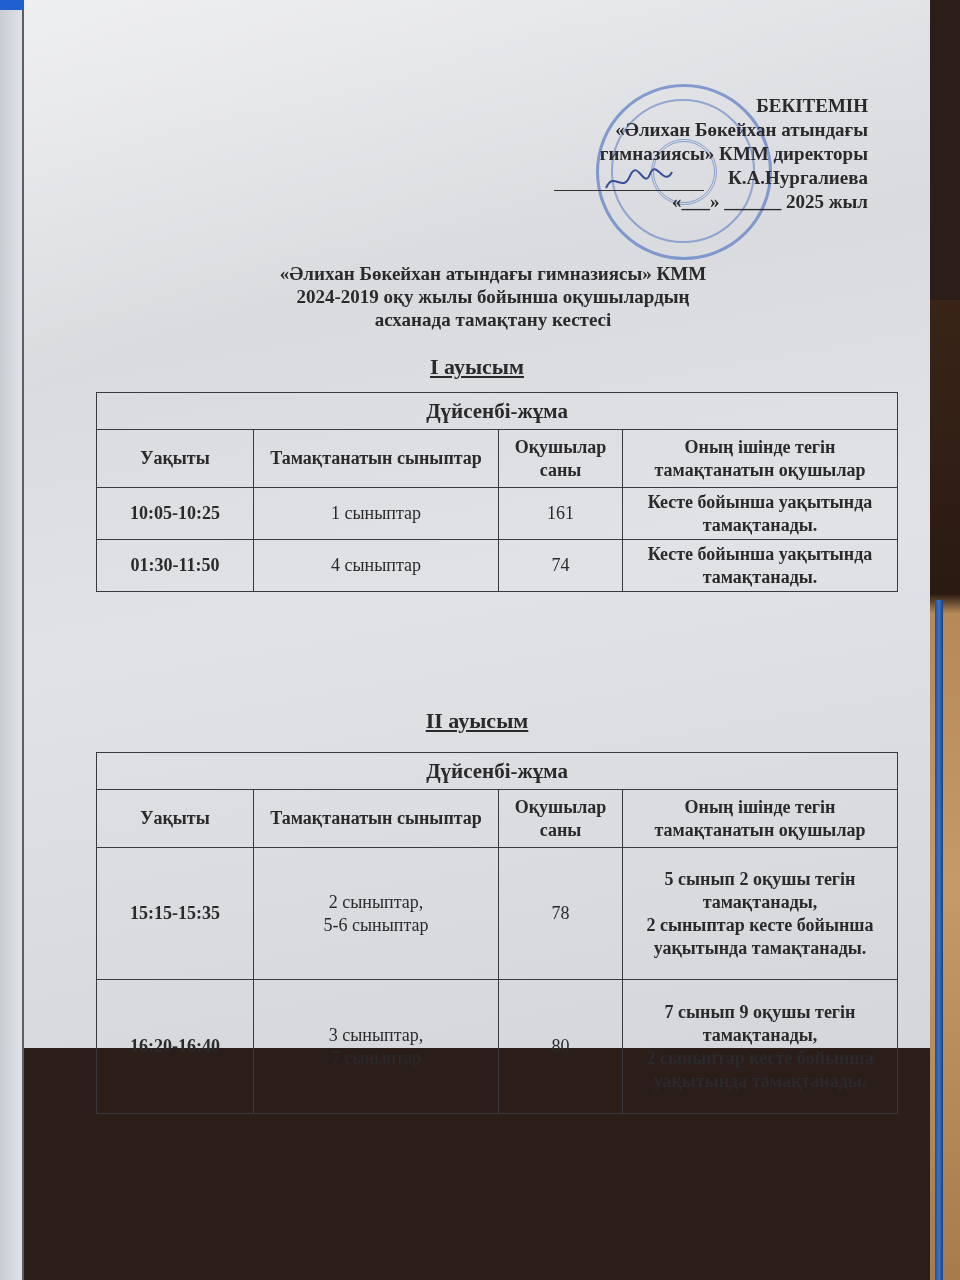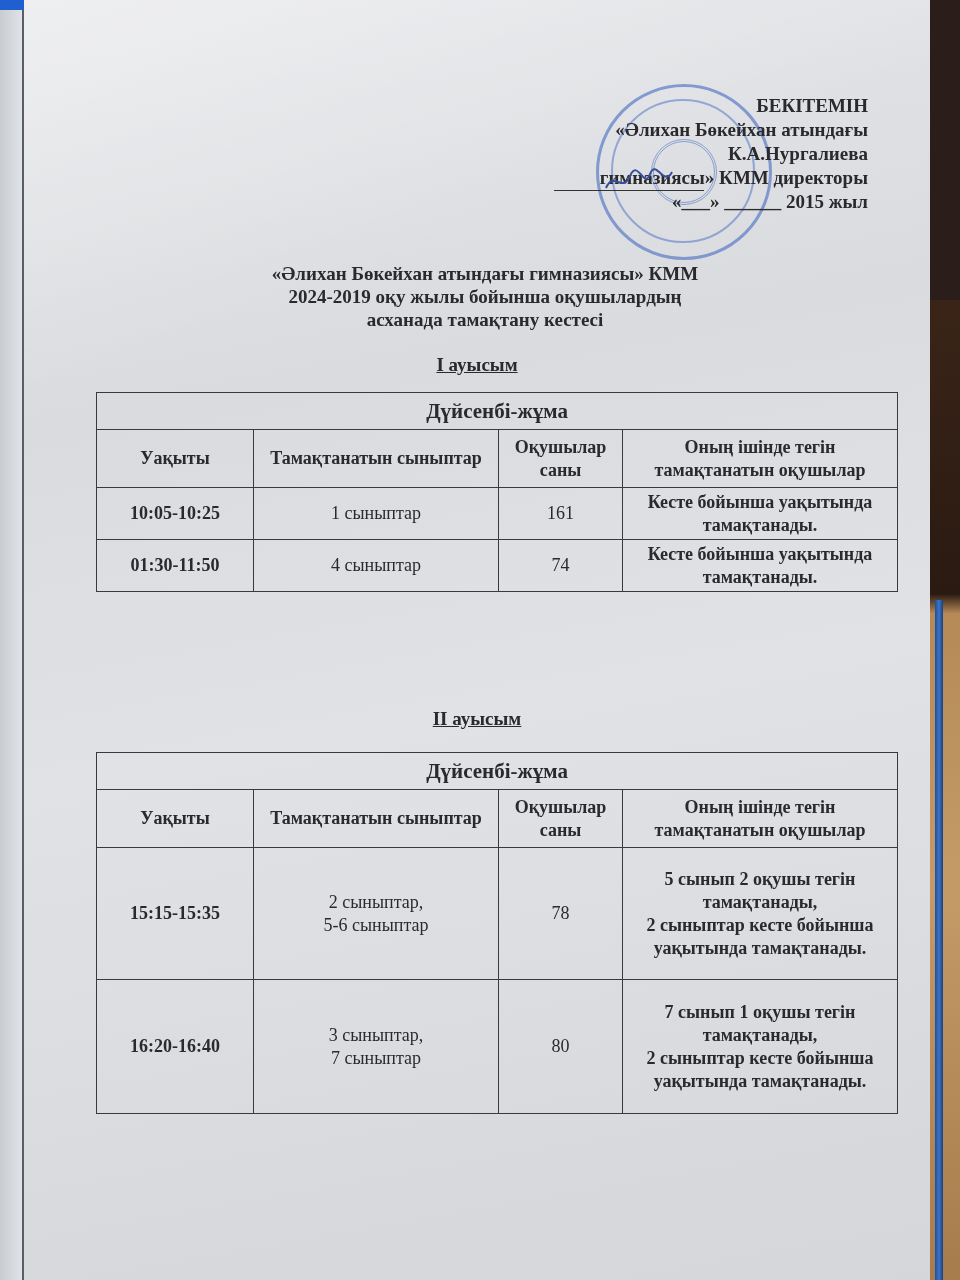--- a/index.html
+++ b/index.html
@@ -9,40 +9,40 @@
     font-family: "Liberation Serif", "DejaVu Serif", serif;
   }
   .wood { position:absolute; left:930px; top:300px; width:30px; height:980px;
     background:linear-gradient(180deg,#3a2418 0%, #2a1a12 30%, #b58a57 32%, #c49a67 60%, #a67c4c 100%); }
   .binder-blue { position:absolute; left:935px; top:600px; width:8px; height:680px;
     background:linear-gradient(90deg,#1e4f9a,#3a74c8,#1b3f7d); }
   .binder-top { position:absolute; left:0; top:0; width:30px; height:10px; background:#1f5fd0; }
   .left-page { position:absolute; left:0; top:0; width:22px; height:1280px;
     background:linear-gradient(90deg,#c9ccd1,#dfe2e6); border-right:2px solid #5b5e66; }
   .page {
-    position:absolute; left:24px; top:0; width:906px; height:1280px;
+    position:absolute; left:24px; top:0; width:906px; height:1048px;
     background:linear-gradient(170deg,#e6e7ea 0%,#d9dbde 30%,#e1e2e5 55%,#d4d6da 100%);
     color:#2a2a2d;
   }
   .glare { position:absolute; left:0; top:0; width:906px; height:400px;
     background:linear-gradient(160deg, rgba(255,255,255,0.35), rgba(255,255,255,0) 55%); pointer-events:none; }
 
   .approve { position:absolute; right:62px; top:94px; text-align:right; font-weight:bold; font-size:19px; line-height:24px; z-index:2; }
   .approve div { white-space:nowrap; }
   .stamp { position:absolute; left:572px; top:84px; width:170px; height:170px; border-radius:50%;
     border:3px solid rgba(52,95,190,0.55); z-index:1; }
   .stamp::before { content:""; position:absolute; left:12px; top:12px; width:140px; height:140px; border-radius:50%;
     border:2px solid rgba(52,95,190,0.45); }
   .stamp::after { content:""; position:absolute; left:52px; top:52px; width:60px; height:60px; border-radius:50%;
     border:3px double rgba(52,95,190,0.5); }
   .signature { position:absolute; left:580px; top:168px; width:70px; height:26px; z-index:3; }
   .sign-line { position:absolute; left:530px; top:190px; width:150px; border-bottom:1px solid #333; z-index:2; }
 
-  .title { position:absolute; left:8px; width:906px; top:262px; text-align:center; font-weight:bold; font-size:19px; line-height:23px; }
-  .shift { position:absolute; left:0; width:906px; text-align:center; font-weight:bold; font-size:19px; text-decoration:underline; }
+  .title { position:absolute; left:16px; width:906px; top:262px; text-align:center; font-weight:bold; font-size:19px; line-height:23px; }
+  .shift { position:absolute; left:0; width:906px; text-align:center; font-weight:bold; font-size:22px; text-decoration:underline; }
 
   table.sched { position:absolute; left:72px; width:801px; border-collapse:collapse; table-layout:fixed; font-size:18px; }
   table.sched td { border:1px solid #3a3a3e; text-align:center; vertical-align:middle; padding:0 4px; line-height:23px; }
   .daycell { font-weight:bold; font-size:21px; height:36px; }
   .hd { font-weight:bold; font-size:18px; }
   .b { font-weight:bold; }
   .top td { vertical-align:top; }
 </style>
 </head>
 <body>
@@ -57,23 +57,23 @@
 
   <div class="stamp"></div>
   <svg class="signature" viewBox="0 0 70 26">
     <path d="M2 20 C10 2, 18 26, 26 8 S40 22, 46 6 S60 20, 68 4" fill="none" stroke="#3a4f9a" stroke-width="2"></path>
   </svg>
   <div class="sign-line"></div>
 
   <div class="approve">
     <div>БЕКІТЕМІН</div>
     <div>«Әлихан Бөкейхан атындағы</div>
+    <div>гимназиясы» КММ  директоры</div>
     <div>К.А.Нургалиева</div>
-    <div>гимназиясы» КММ  директоры</div>
-    <div>«___» ______ 2015 жыл</div>
+    <div>«___» ______ 2025 жыл</div>
   </div>
 
   <div class="title">
     <div>«Әлихан Бөкейхан атындағы гимназиясы» КММ</div>
     <div>2024-2019 оқу жылы бойынша оқушылардың</div>
     <div>асханада тамақтану кестесі</div>
   </div>
 
   <div class="shift" style="top:354px;">І ауысым</div>
 
@@ -141,19 +141,19 @@
       </td>
     </tr>
     <tr style="height:134px;">
       <td class="b">16:20-16:40</td>
       <td>
         <div>3 сыныптар,</div>
         <div>7 сыныптар</div>
       </td>
       <td>80</td>
       <td class="b">
-        <div>7 сынып 1 оқушы тегін тамақтанады,</div>
+        <div>7 сынып 9 оқушы тегін тамақтанады,</div>
         <div>2 сыныптар кесте бойынша уақытында тамақтанады.</div>
       </td>
     </tr>
   </tbody>
     </table>
 </div>
 
 </body></html>

